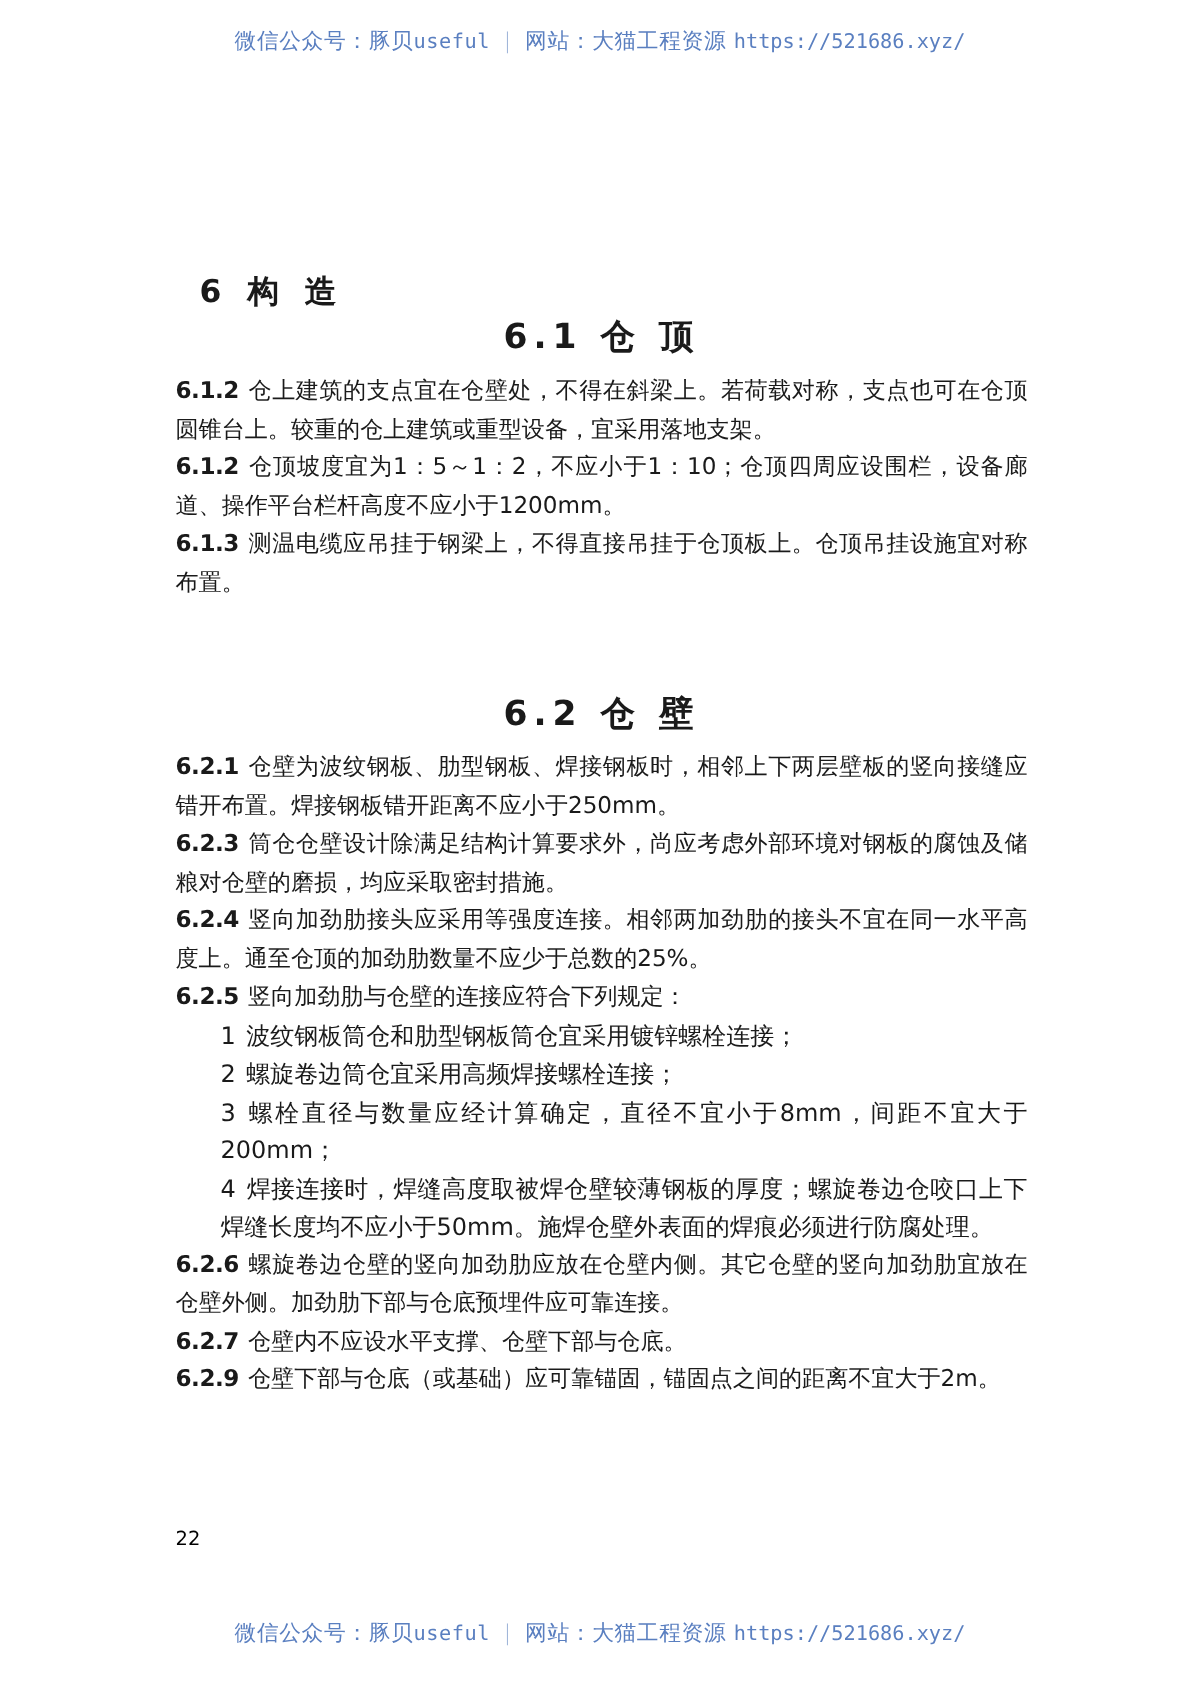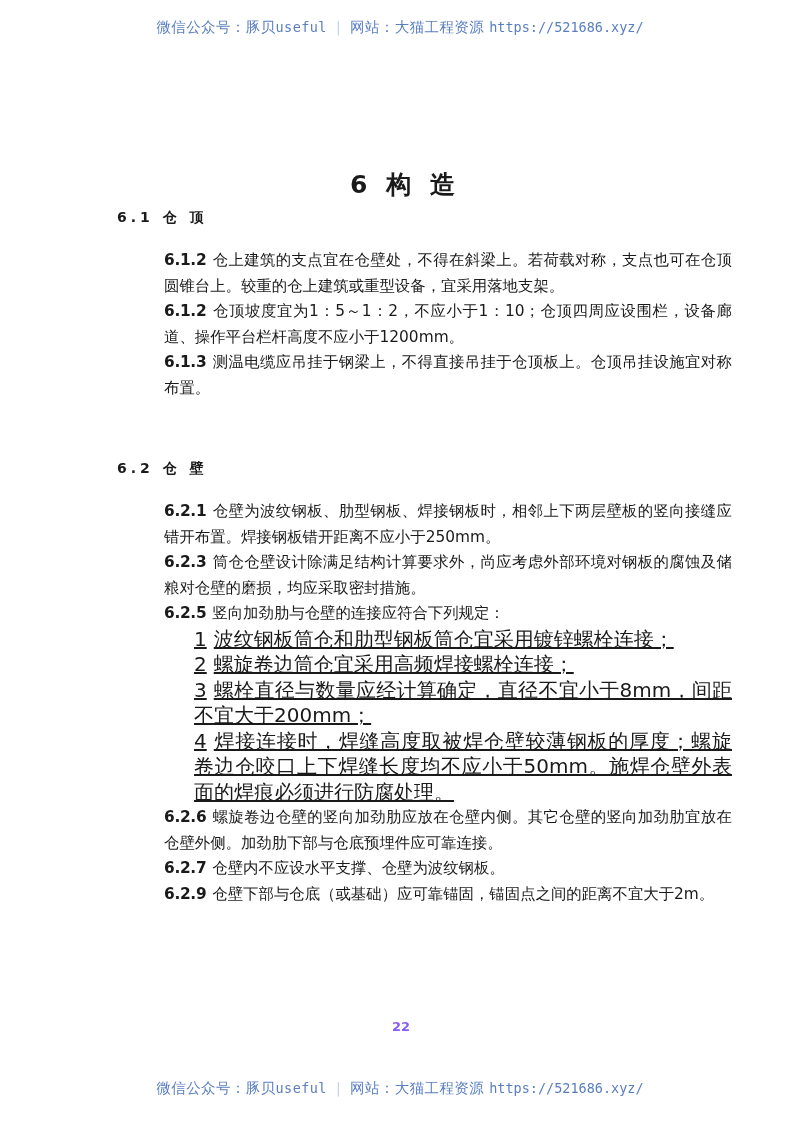--- a/index.html
+++ b/index.html
@@ -47,90 +47,87 @@
 
   
   .page {
     position: absolute;
     left: 117px;
     top: 0;
     width: 568px;
   }
 
   .h1 {
-    text-align: center;
-    font-size: 25px;
+    font-size: 21px;
     font-weight: bold;
     letter-spacing: 5px;
-    margin: 4px;
+    margin: 16px;
     padding: 0;
     position: absolute;
     top: 164px;
     left: 0;
     width: 568px;
   }
   .h2 {
-    font-size: 14px;
+    text-align: center;
+    font-size: 23px;
     font-weight: bold;
     letter-spacing: 4px;
     margin: 0;
     padding: 0;
     position: absolute;
     left: 0;
     width: 568px;
   }
   .h2-top-1 { top: 209px; }
   .h2-top-2 { top: 460px; }
 
   .block {
     position: absolute;
     left: 0;
     width: 568px;
-    margin-left: 47px;
   }
   .block-1 { top: 248px; }
   .block-2 { top: 499px; }
 
   p.para {
     margin: 0 0 0 0;
     font-size: 15.4px;
     line-height: 25.5px;
     text-align: justify;
     text-justify: inter-ideograph;
     text-indent: 0;
   }
   p.para .num {
     font-family: "DejaVu Sans", "Liberation Sans", sans-serif;
     font-weight: bold;
     letter-spacing: -0.3px;
     margin-right: 6px;
   }
   p.sub {
     margin: 0;
-    font-size: 20px;
+    font-size: 16px;
     line-height: 25.5px;
     padding-left: 30px;
     text-align: justify;
     text-justify: inter-ideograph;
-    text-decoration: underline;
   }
   p.sub .sn {
     font-family: "DejaVu Sans", "Liberation Sans", sans-serif;
     margin-right: 7px;
   }
 
   .pageno {
     position: absolute;
     top: 1019px;
     left: 0;
     width: 568px;
-    text-align: center;
+    text-align: left;
     font-size: 13px;
-    color: #8b5cf6;
-    font-weight: bold;
+    color: #000000;
   }
 </style>
 </head>
 <body>
 
 <div class="wm wm-header">
   <span>微信公众号：</span><span>豚贝</span><span class="latin">useful</span><span class="sep">|</span><span>网站：</span><span>大猫工程资源</span>&nbsp;<span class="url">https://521686.xyz/</span>
 </div>
 
 <div class="page">
@@ -143,29 +140,30 @@
     <p class="para"><span class="num">6.1.2</span><span>仓上建筑的支点宜在仓壁处，不得在斜梁上。若荷载对称，支点也可在仓顶圆锥台上。较重的仓上建筑或重型设备，宜采用落地支架。</span></p>
     <p class="para"><span class="num">6.1.2</span><span>仓顶坡度宜为1：5～1：2，不应小于1：10；仓顶四周应设围栏，设备廊道、操作平台栏杆高度不应小于1200mm。</span></p>
     <p class="para"><span class="num">6.1.3</span><span>测温电缆应吊挂于钢梁上，不得直接吊挂于仓顶板上。仓顶吊挂设施宜对称布置。</span></p>
   </div>
 
   <h2 class="h2 h2-top-2">6.2 仓 壁</h2>
 
   <div class="block block-2">
     <p class="para"><span class="num">6.2.1</span><span>仓壁为波纹钢板、肋型钢板、焊接钢板时，相邻上下两层壁板的竖向接缝应错开布置。焊接钢板错开距离不应小于250mm。</span></p>
     <p class="para"><span class="num">6.2.3</span><span>筒仓仓壁设计除满足结构计算要求外，尚应考虑外部环境对钢板的腐蚀及储粮对仓壁的磨损，均应采取密封措施。</span></p>
+    <p class="para"><span class="num">6.2.4</span><span>竖向加劲肋接头应采用等强度连接。相邻两加劲肋的接头不宜在同一水平高度上。通至仓顶的加劲肋数量不应少于总数的25%。</span></p>
     <p class="para"><span class="num">6.2.5</span><span>竖向加劲肋与仓壁的连接应符合下列规定：</span></p>
 
     <p class="sub"><span class="sn">1</span><span>波纹钢板筒仓和肋型钢板筒仓宜采用镀锌螺栓连接；</span></p>
     <p class="sub"><span class="sn">2</span><span>螺旋卷边筒仓宜采用高频焊接螺栓连接；</span></p>
     <p class="sub"><span class="sn">3</span><span>螺栓直径与数量应经计算确定，直径不宜小于8mm，间距不宜大于200mm；</span></p>
     <p class="sub"><span class="sn">4</span><span>焊接连接时，焊缝高度取被焊仓壁较薄钢板的厚度；螺旋卷边仓咬口上下焊缝长度均不应小于50mm。施焊仓壁外表面的焊痕必须进行防腐处理。</span></p>
 
     <p class="para"><span class="num">6.2.6</span><span>螺旋卷边仓壁的竖向加劲肋应放在仓壁内侧。其它仓壁的竖向加劲肋宜放在仓壁外侧。加劲肋下部与仓底预埋件应可靠连接。</span></p>
-    <p class="para"><span class="num">6.2.7</span><span>仓壁内不应设水平支撑、仓壁为波纹钢板。</span></p>
+    <p class="para"><span class="num">6.2.7</span><span>仓壁内不应设水平支撑、仓壁下部与仓底。</span></p>
     <p class="para"><span class="num">6.2.9</span><span>仓壁下部与仓底（或基础）应可靠锚固，锚固点之间的距离不宜大于2m。</span></p>
   </div>
 
   <div class="pageno">22</div>
 </div>
 
 <div class="wm wm-footer">
   <span>微信公众号：</span><span>豚贝</span><span class="latin">useful</span><span class="sep">|</span><span>网站：</span><span>大猫工程资源</span>&nbsp;<span class="url">https://521686.xyz/</span>
 </div>
 

